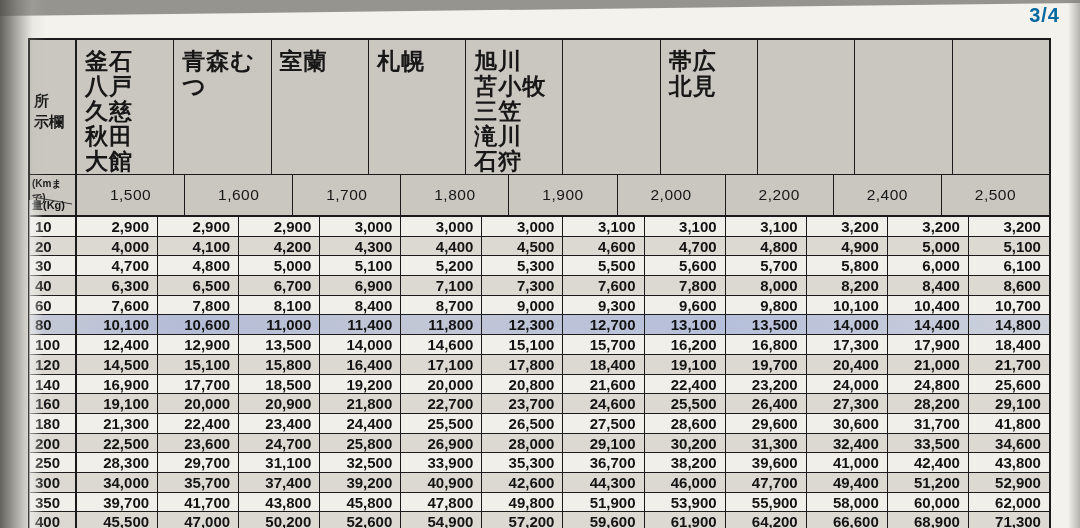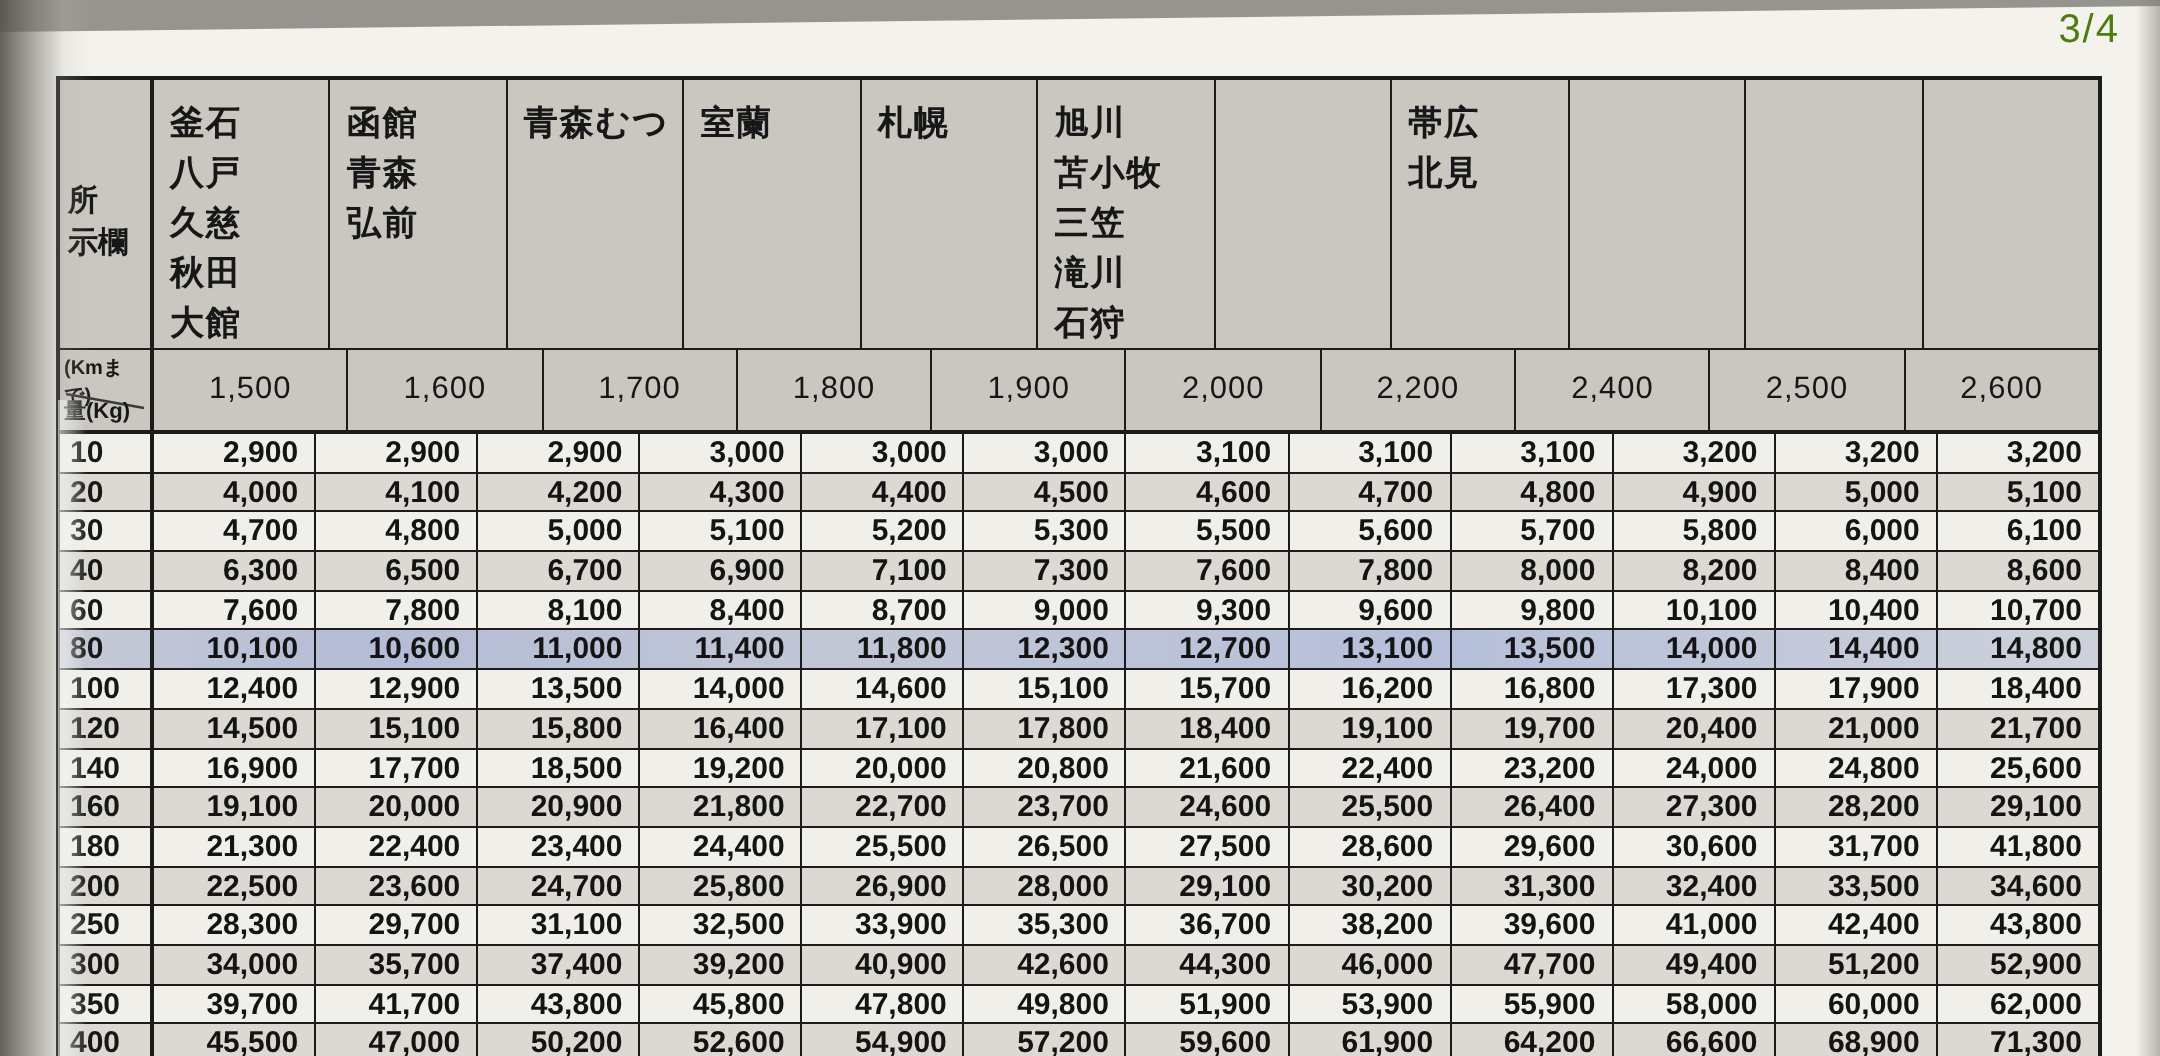--- a/index.html
+++ b/index.html
@@ -10,21 +10,21 @@
     color:#171717;
   }
   
   .top-band{
     position:absolute;left:0;top:0;width:100%;height:18px;z-index:3;
     background:var(--top-edge,#96948f);
     clip-path:polygon(0 0,100% 0,100% 3px,0 16px);
   }
   .page-num{
     position:absolute;top:4px;right:20px;z-index:4;
-    font-size:20px;font-weight:normal;color:#4d7c0f;letter-spacing:1px;
+    font-size:20px;font-weight:bold;color:#0369a1;letter-spacing:1px;
   }
   
   .rate-table{
     position:absolute;left:28px;top:38px;width:1019px;z-index:1;
     border:2px solid var(--border,#1b1b1b);border-bottom:none;
     background:var(--row-light,#f1efe9);
   }
   .row{display:flex;}
   .city-row{height:134px;background:var(--header-bg,#c9c7c0);}
   .dist-row{
@@ -35,21 +35,21 @@
   .data-row{height:18.7px;border-top:1px solid var(--border,#1b1b1b);}
   #dataRows .data-row:first-child{border-top:none;}
   .shade-light{background:var(--row-light,#f1efe9);}
   .shade-dark{background:var(--row-dark,#dbd9d1);}
   .hl{background:linear-gradient(90deg,#c6cad6 0%,#b4bcd6 15%,#c2c7d6 38%,#b6bfda 68%,#cdd1da 100%);}
   .cell{flex:1 1 0;min-width:0;border-left:1px solid var(--border,#1b1b1b);box-sizing:border-box;}
   .cell:first-child{border-left:none;}
   .label-cell{flex:0 0 45px;}
   .label-cell + .cell{border-left-width:2px;}
   .city-cell{
-    padding:9px 0 0 8px;font-size:17px;line-height:25px;font-weight:bold;
+    padding:9px 0 0 8px;font-size:23px;line-height:25px;font-weight:bold;
     letter-spacing:1px;white-space:pre-line;overflow:hidden;
   }
   .corner-top{
     padding:50px 0 0 4px;font-size:15px;line-height:21px;font-weight:bold;
     white-space:pre-line;overflow:hidden;
   }
   .dist-cell{
     display:flex;align-items:center;justify-content:center;
     font-size:15.5px;font-weight:normal;letter-spacing:.5px;
   }
@@ -87,23 +87,20 @@
 
 <div class="rate-table">
   <div class="row city-row" id="cityRow">
     <div class="cell label-cell corner-top">所
 示欄</div>
   <div class="cell city-cell">釜石
 八戸
 久慈
 秋田
 大館</div>
-      <div class="cell city-cell">函館
-青森
-弘前</div>
       <div class="cell city-cell">青森むつ</div>
       <div class="cell city-cell">室蘭</div>
       <div class="cell city-cell">札幌</div>
       <div class="cell city-cell">旭川
 苫小牧
 三笠
 滝川
 石狩</div>
       <div class="cell city-cell"></div>
       <div class="cell city-cell">帯広
@@ -122,21 +119,20 @@
     </div>
   <div class="cell dist-cell">1,500</div>
       <div class="cell dist-cell">1,600</div>
       <div class="cell dist-cell">1,700</div>
       <div class="cell dist-cell">1,800</div>
       <div class="cell dist-cell">1,900</div>
       <div class="cell dist-cell">2,000</div>
       <div class="cell dist-cell">2,200</div>
       <div class="cell dist-cell">2,400</div>
       <div class="cell dist-cell">2,500</div>
-      <div class="cell dist-cell">2,600</div>
     </div>
   <div id="dataRows">
       <div class="row data-row shade-light">
         <div class="cell label-cell weight-cell">10</div>
         <div class="cell fare-cell">2,900</div>
         <div class="cell fare-cell">2,900</div>
         <div class="cell fare-cell">2,900</div>
         <div class="cell fare-cell">3,000</div>
         <div class="cell fare-cell">3,000</div>
         <div class="cell fare-cell">3,000</div>

